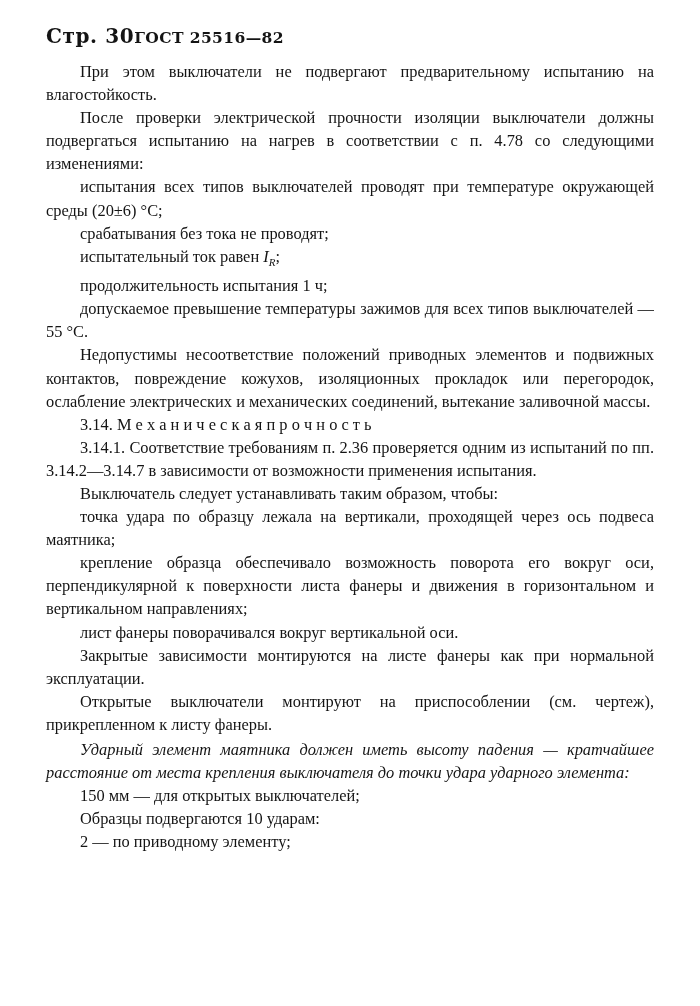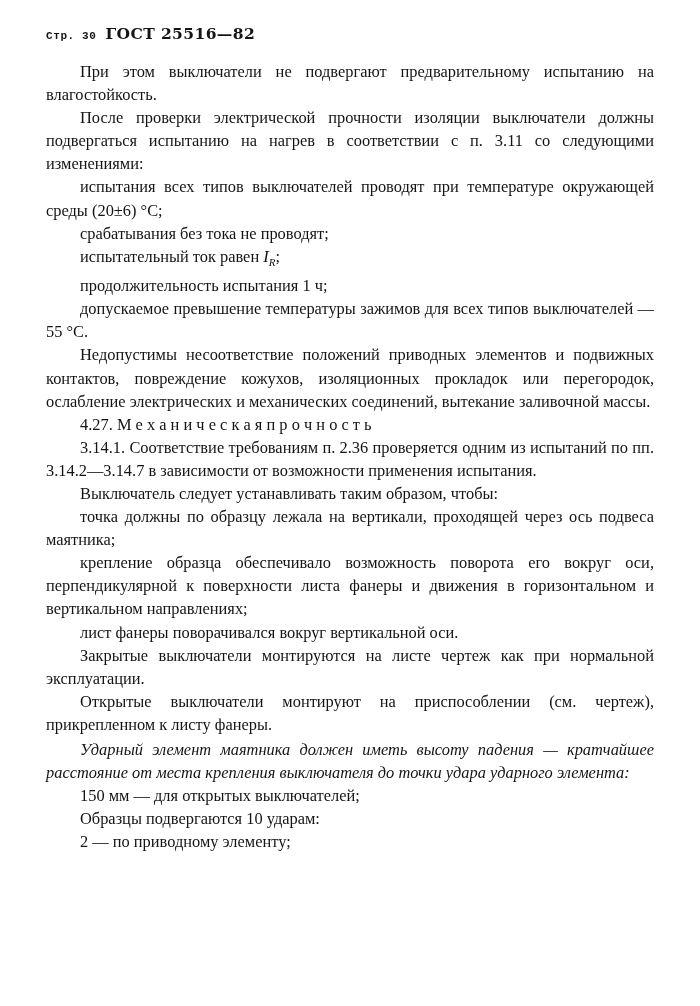--- a/index.html
+++ b/index.html
@@ -26,26 +26,24 @@
     position: absolute;
     top: 24px;
     left: 46px;
     font-family: "DejaVu Serif", serif;
     font-weight: bold;
     font-size: 15.5px;
     letter-spacing: 0.2px;
     white-space: nowrap;
   }
   .header .page-num {
-    font-size: 11px;
+    font-size: 20px;
     letter-spacing: 0.6px;
-    font-family: Liberation Mono, monospace;
   }
   .header .std {
-    margin-left: 9px;
     font-size: 15.5px;
     letter-spacing: 0.4px;
   }
   .body-text {
     position: absolute;
     top: 60px;
     left: 46px;
     width: 608px;
     font-size: 16.4px;
     line-height: 23.1px;
@@ -74,42 +72,42 @@
 
 <div class="page">
 
   <div class="header">
     <span class="page-num">Стр. 30</span><span class="std">ГОСТ 25516—82</span>
   </div>
 
   <div class="body-text">
 
     <p>При этом выключатели не подвергают предварительному испытанию на влагостойкость.</p>
-    <p>После проверки электрической прочности изоляции выключатели должны подвергаться испытанию на  нагрев в соответствии с п. 3.11 со следующими изменениями:</p>
+    <p>После проверки электрической прочности изоляции выключатели должны подвергаться испытанию на  нагрев в соответствии с п. 4.78 со следующими изменениями:</p>
     <p>испытания всех типов выключателей проводят при температуре окружающей среды (20±6) °С;</p>
     <p>срабатывания без тока не проводят;</p>
 
     <p>
       <span>испытательный ток равен </span><span class="ital nowrapspan">I</span><sub>R</sub><span>;</span>
     </p>
 
     <p>продолжительность испытания 1 ч;</p>
     <p>допускаемое превышение температуры зажимов для всех типов выключателей — 55 °С.</p>
     <p>Недопустимы несоответствие положений приводных элементов и подвижных контактов, повреждение   кожухов,   изоляционных прокладок или перегородок, ослабление электрических и механических соединений, вытекание заливочной массы.</p>
 
     <p>
-      <span>4.27. </span><span>М е х а н и ч е с к а я   п р о ч н о с т ь</span>
+      <span>3.14. </span><span>М е х а н и ч е с к а я   п р о ч н о с т ь</span>
     </p>
 
     <p>3.14.1. Соответствие требованиям п. 2.36 проверяется одним из испытаний по пп. 3.14.2—3.14.7 в зависимости от возможности применения испытания.</p>
     <p>Выключатель следует устанавливать таким образом, чтобы:</p>
-    <p>точка должны по образцу лежала на вертикали, проходящей через ось подвеса маятника;</p>
+    <p>точка удара по образцу лежала на вертикали, проходящей через ось подвеса маятника;</p>
     <p>крепление образца обеспечивало возможность   поворота  его вокруг оси, перпендикулярной к поверхности листа фанеры и движения в горизонтальном и вертикальном направлениях;</p>
     <p>лист фанеры поворачивался вокруг вертикальной оси.</p>
-    <p>Закрытые выключатели монтируются на листе чертеж как при нормальной эксплуатации.</p>
+    <p>Закрытые зависимости монтируются на листе фанеры как при нормальной эксплуатации.</p>
     <p>Открытые выключатели монтируют на приспособлении    (см. чертеж), прикрепленном к листу фанеры.</p>
     <p class="gap">Ударный элемент маятника должен иметь высоту падения — кратчайшее расстояние от места крепления выключателя до точки удара ударного элемента:</p>
     <p>150 мм — для открытых выключателей;</p>
     <p>Образцы подвергаются 10 ударам:</p>
     <p>2 — по приводному элементу;</p>
 
   </div>
 </div>
 
 </body></html>

